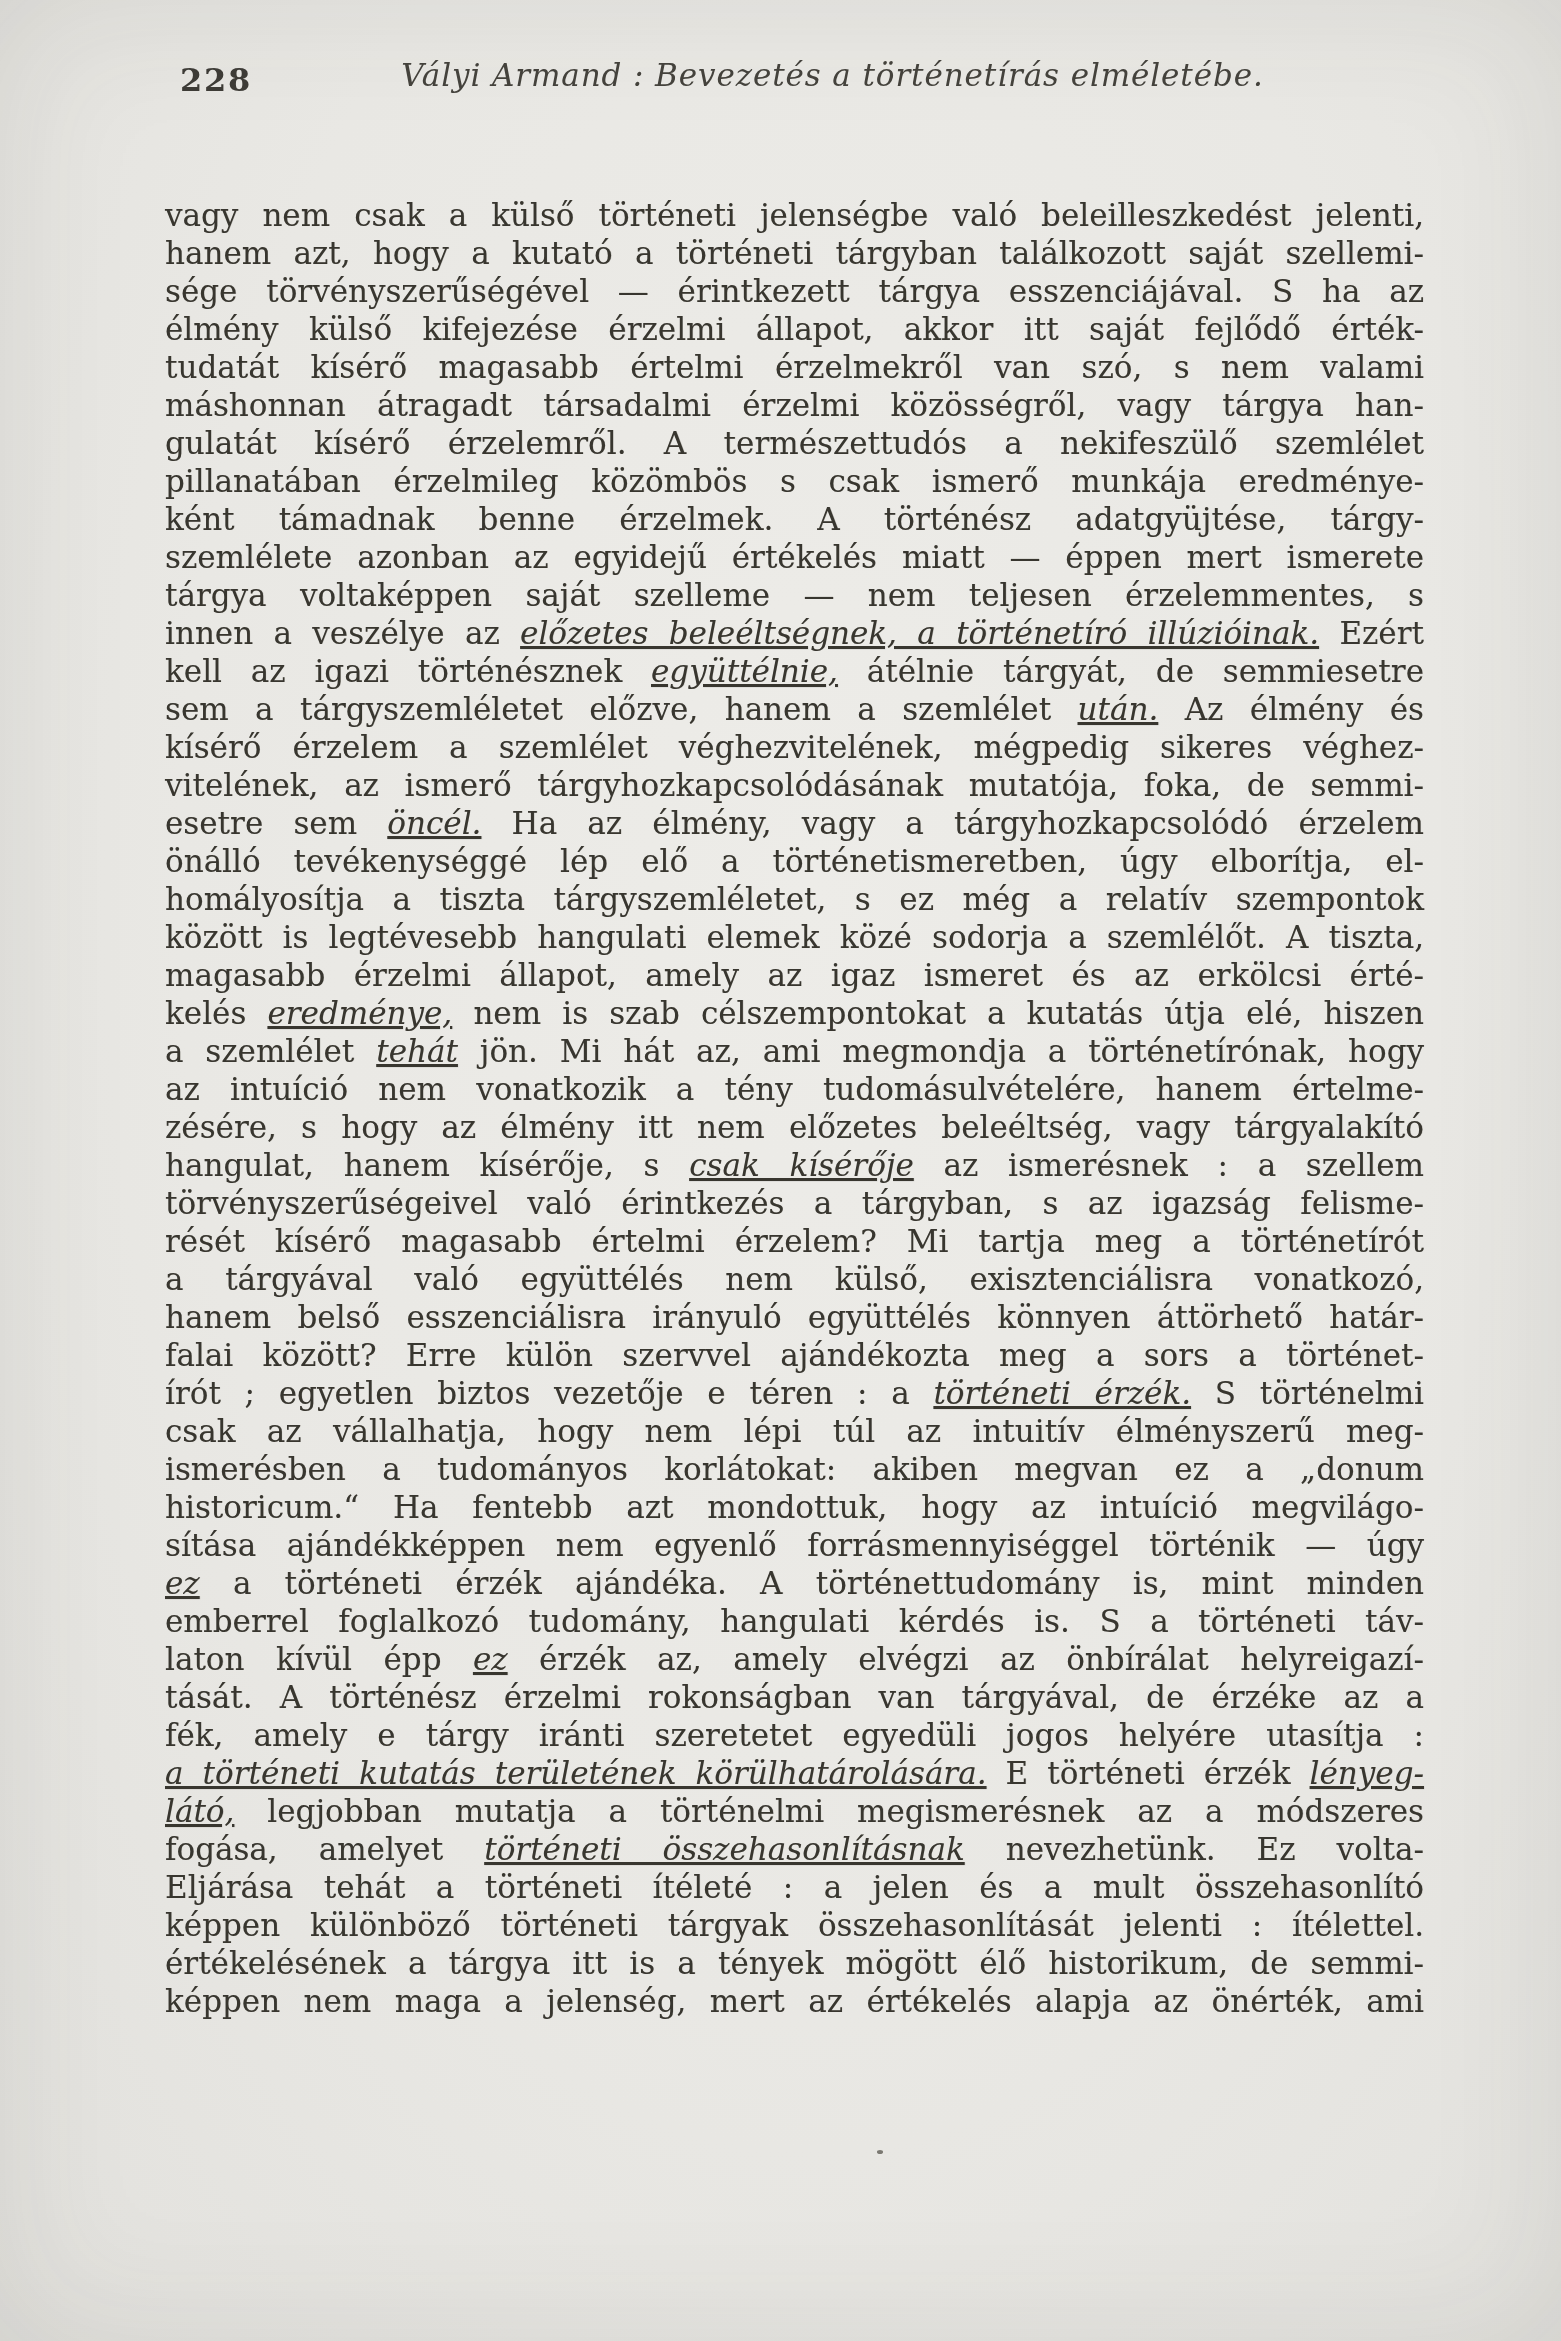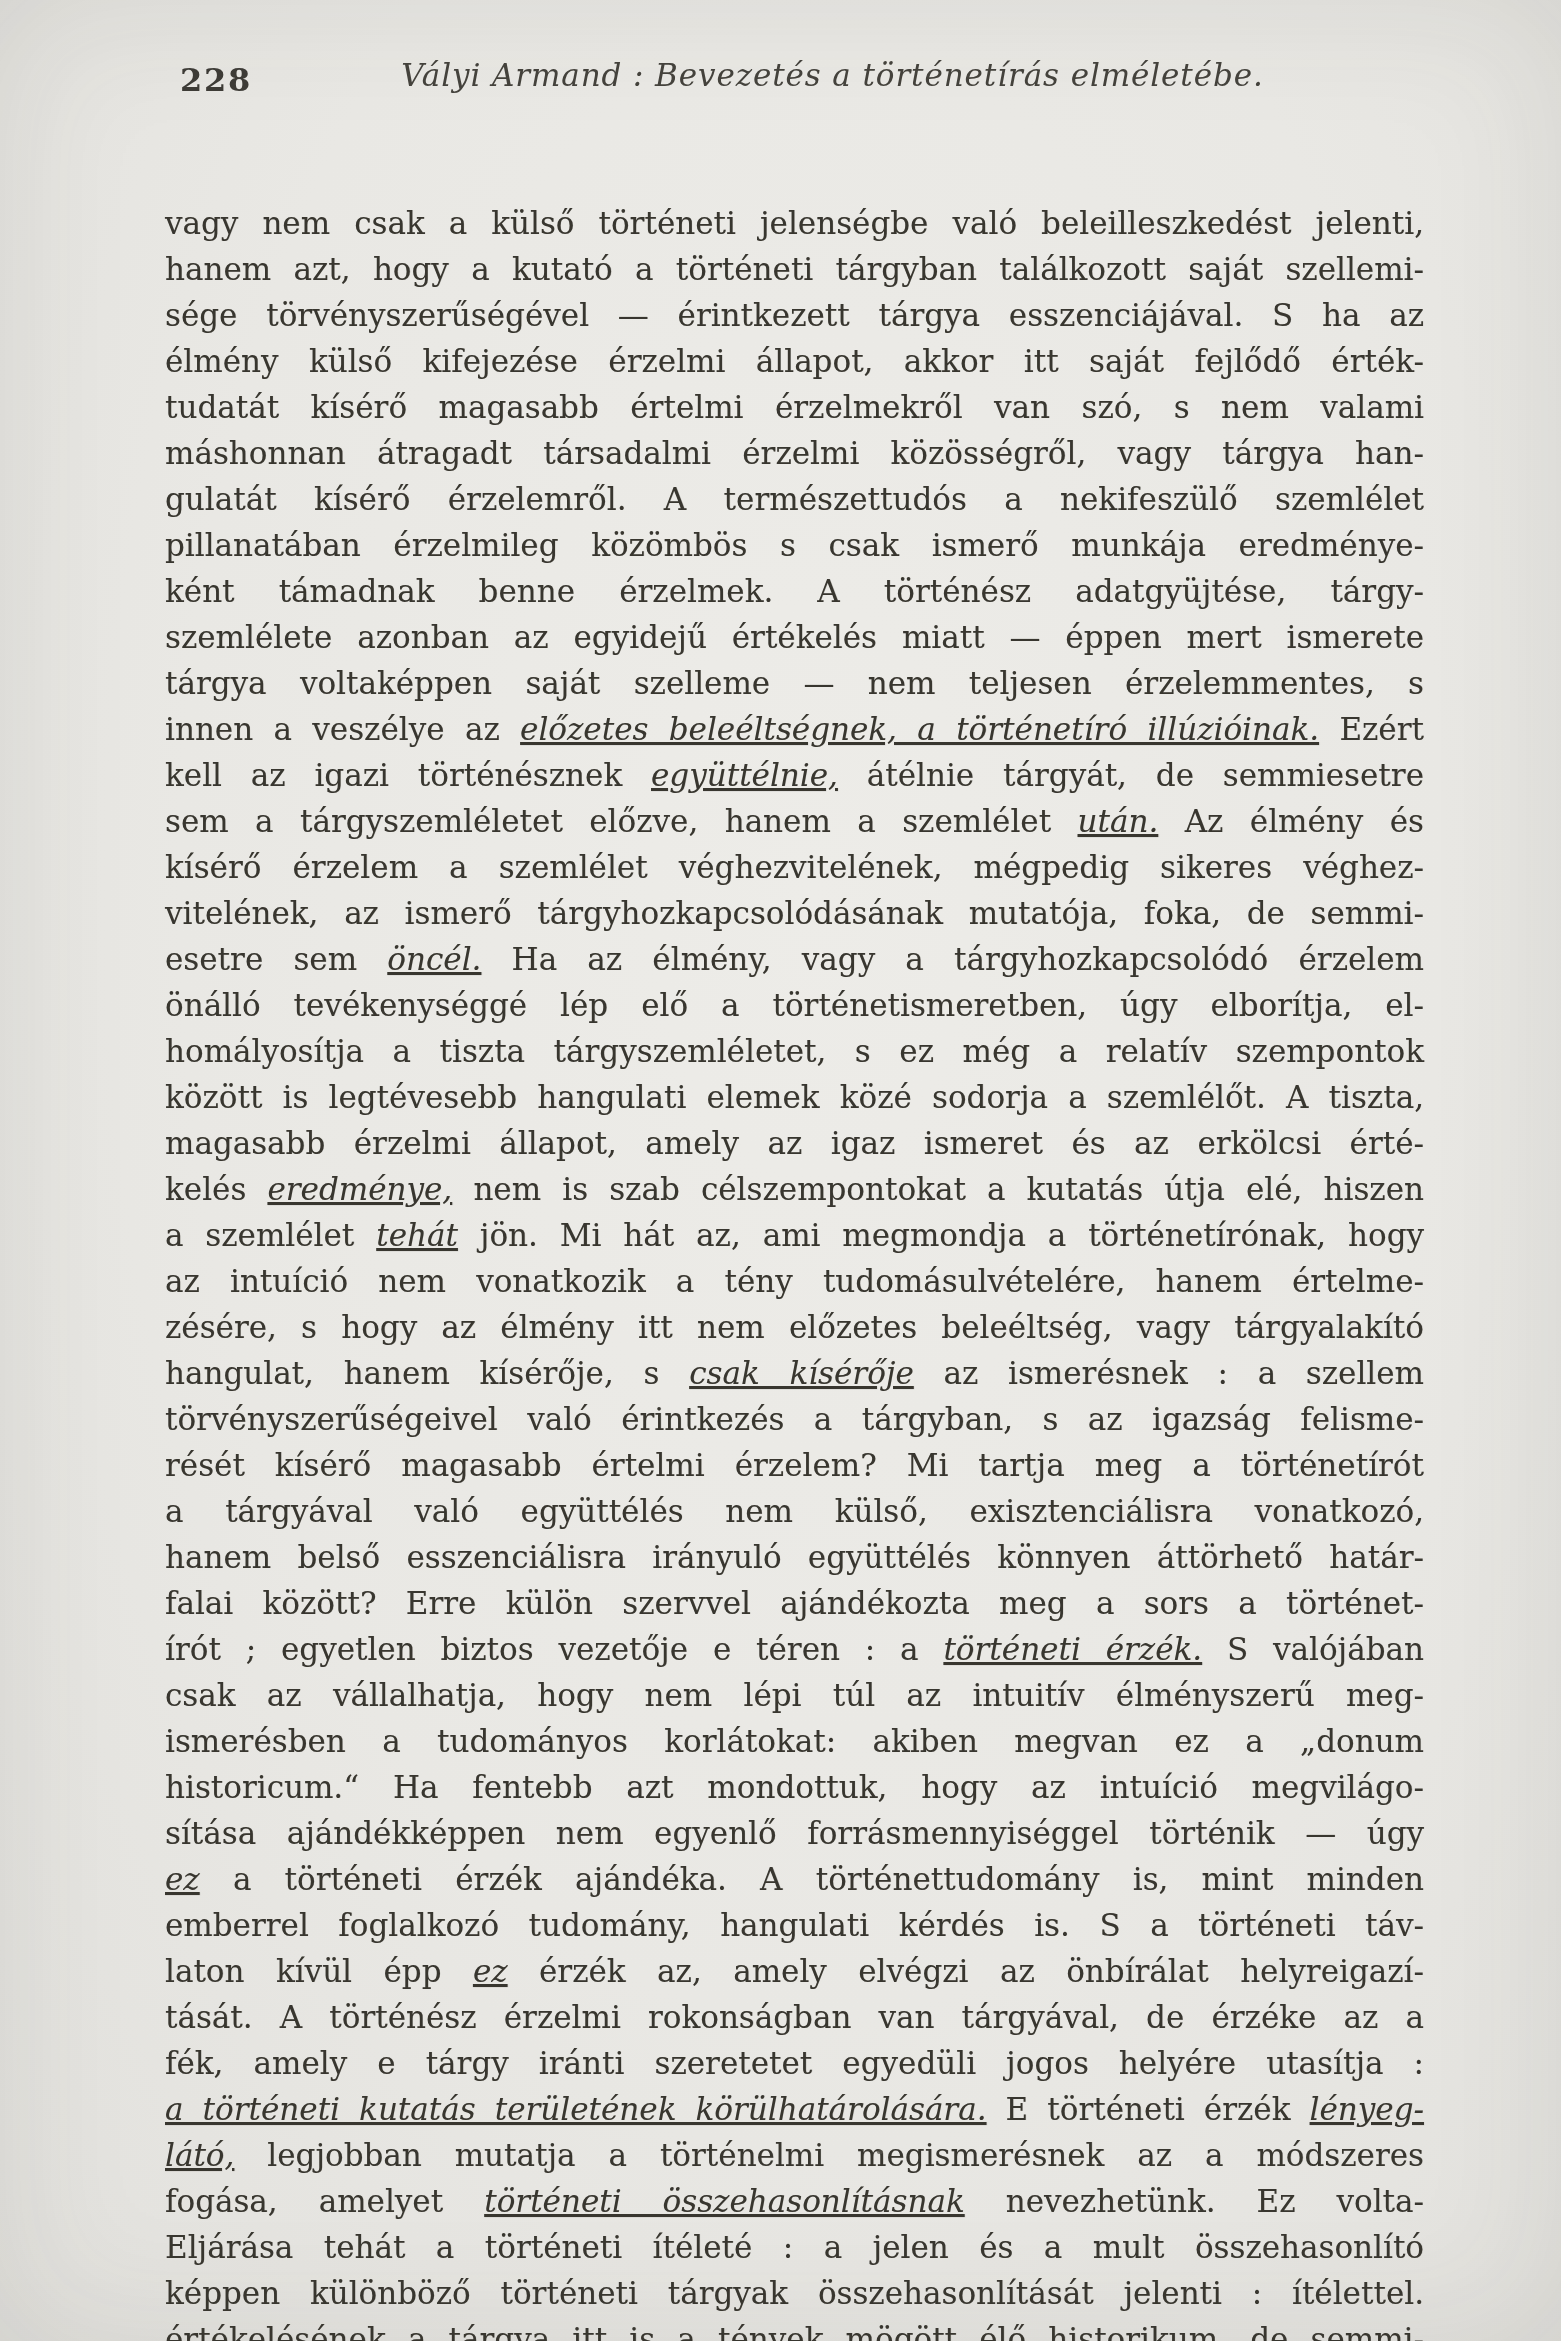--- a/index.html
+++ b/index.html
@@ -30,21 +30,20 @@
   }
   .line {
     font-size: 31px;
     line-height: 38px;
     text-align: justify;
     text-align-last: justify;
     -moz-text-align-last: justify;
     white-space: normal;
     color: #38362f;
     text-shadow: 0.3px 0.3px 0.5px rgba(58,56,48,0.25);
-    margin-top: 8px;
   }
   .line .it { font-style: italic; text-decoration: underline; }
   .speck {
     position: absolute; left: 877px; top: 2150px;
     width: 6px; height: 3.5px; border-radius: 50%;
     background: #57544c; opacity: 0.75;
   }
 </style>
 </head>
 <body>
@@ -80,21 +79,21 @@
       <div class="line"><span>kelés </span><span class="it">eredménye,</span><span> nem is szab célszempontokat a kutatás útja elé, hiszen</span></div>
       <div class="line"><span>a szemlélet </span><span class="it">tehát</span><span> jön. Mi hát az, ami megmondja a történetírónak, hogy</span></div>
       <div class="line"><span>az intuíció nem vonatkozik a tény tudomásulvételére, hanem értelme-</span></div>
       <div class="line"><span>zésére, s hogy az élmény itt nem előzetes beleéltség, vagy tárgyalakító</span></div>
       <div class="line"><span>hangulat, hanem kísérője, s </span><span class="it">csak kísérője</span><span> az ismerésnek : a szellem</span></div>
       <div class="line"><span>törvényszerűségeivel való érintkezés a tárgyban, s az igazság felisme-</span></div>
       <div class="line"><span>rését kísérő magasabb értelmi érzelem? Mi tartja meg a történetírót</span></div>
       <div class="line"><span>a tárgyával való együttélés nem külső, exisztenciálisra vonatkozó,</span></div>
       <div class="line"><span>hanem belső esszenciálisra irányuló együttélés könnyen áttörhető határ-</span></div>
       <div class="line"><span>falai között? Erre külön szervvel ajándékozta meg a sors a történet-</span></div>
-      <div class="line"><span>írót ; egyetlen biztos vezetője e téren : a </span><span class="it">történeti érzék.</span><span> S valójában</span></div>
+      <div class="line"><span>írót ; egyetlen biztos vezetője e téren : a </span><span class="it">történeti érzék.</span><span> S történelmi</span></div>
       <div class="line"><span>csak az vállalhatja, hogy nem lépi túl az intuitív élményszerű meg-</span></div>
       <div class="line"><span>ismerésben a tudományos korlátokat: akiben megvan ez a „donum</span></div>
       <div class="line"><span>historicum.“ Ha fentebb azt mondottuk, hogy az intuíció megvilágo-</span></div>
       <div class="line"><span>sítása ajándékképpen nem egyenlő forrásmennyiséggel történik — úgy</span></div>
       <div class="line"><span class="it">ez</span><span> a történeti érzék ajándéka. A történettudomány is, mint minden</span></div>
       <div class="line"><span>emberrel foglalkozó tudomány, hangulati kérdés is. S a történeti táv-</span></div>
       <div class="line"><span>laton kívül épp </span><span class="it">ez</span><span> érzék az, amely elvégzi az önbírálat helyreigazí-</span></div>
       <div class="line"><span>tását. A történész érzelmi rokonságban van tárgyával, de érzéke az a</span></div>
       <div class="line"><span>fék, amely e tárgy iránti szeretetet egyedüli jogos helyére utasítja :</span></div>
       <div class="line"><span class="it">a történeti kutatás területének körülhatárolására.</span><span> E történeti érzék </span><span class="it">lényeg-</span></div>

